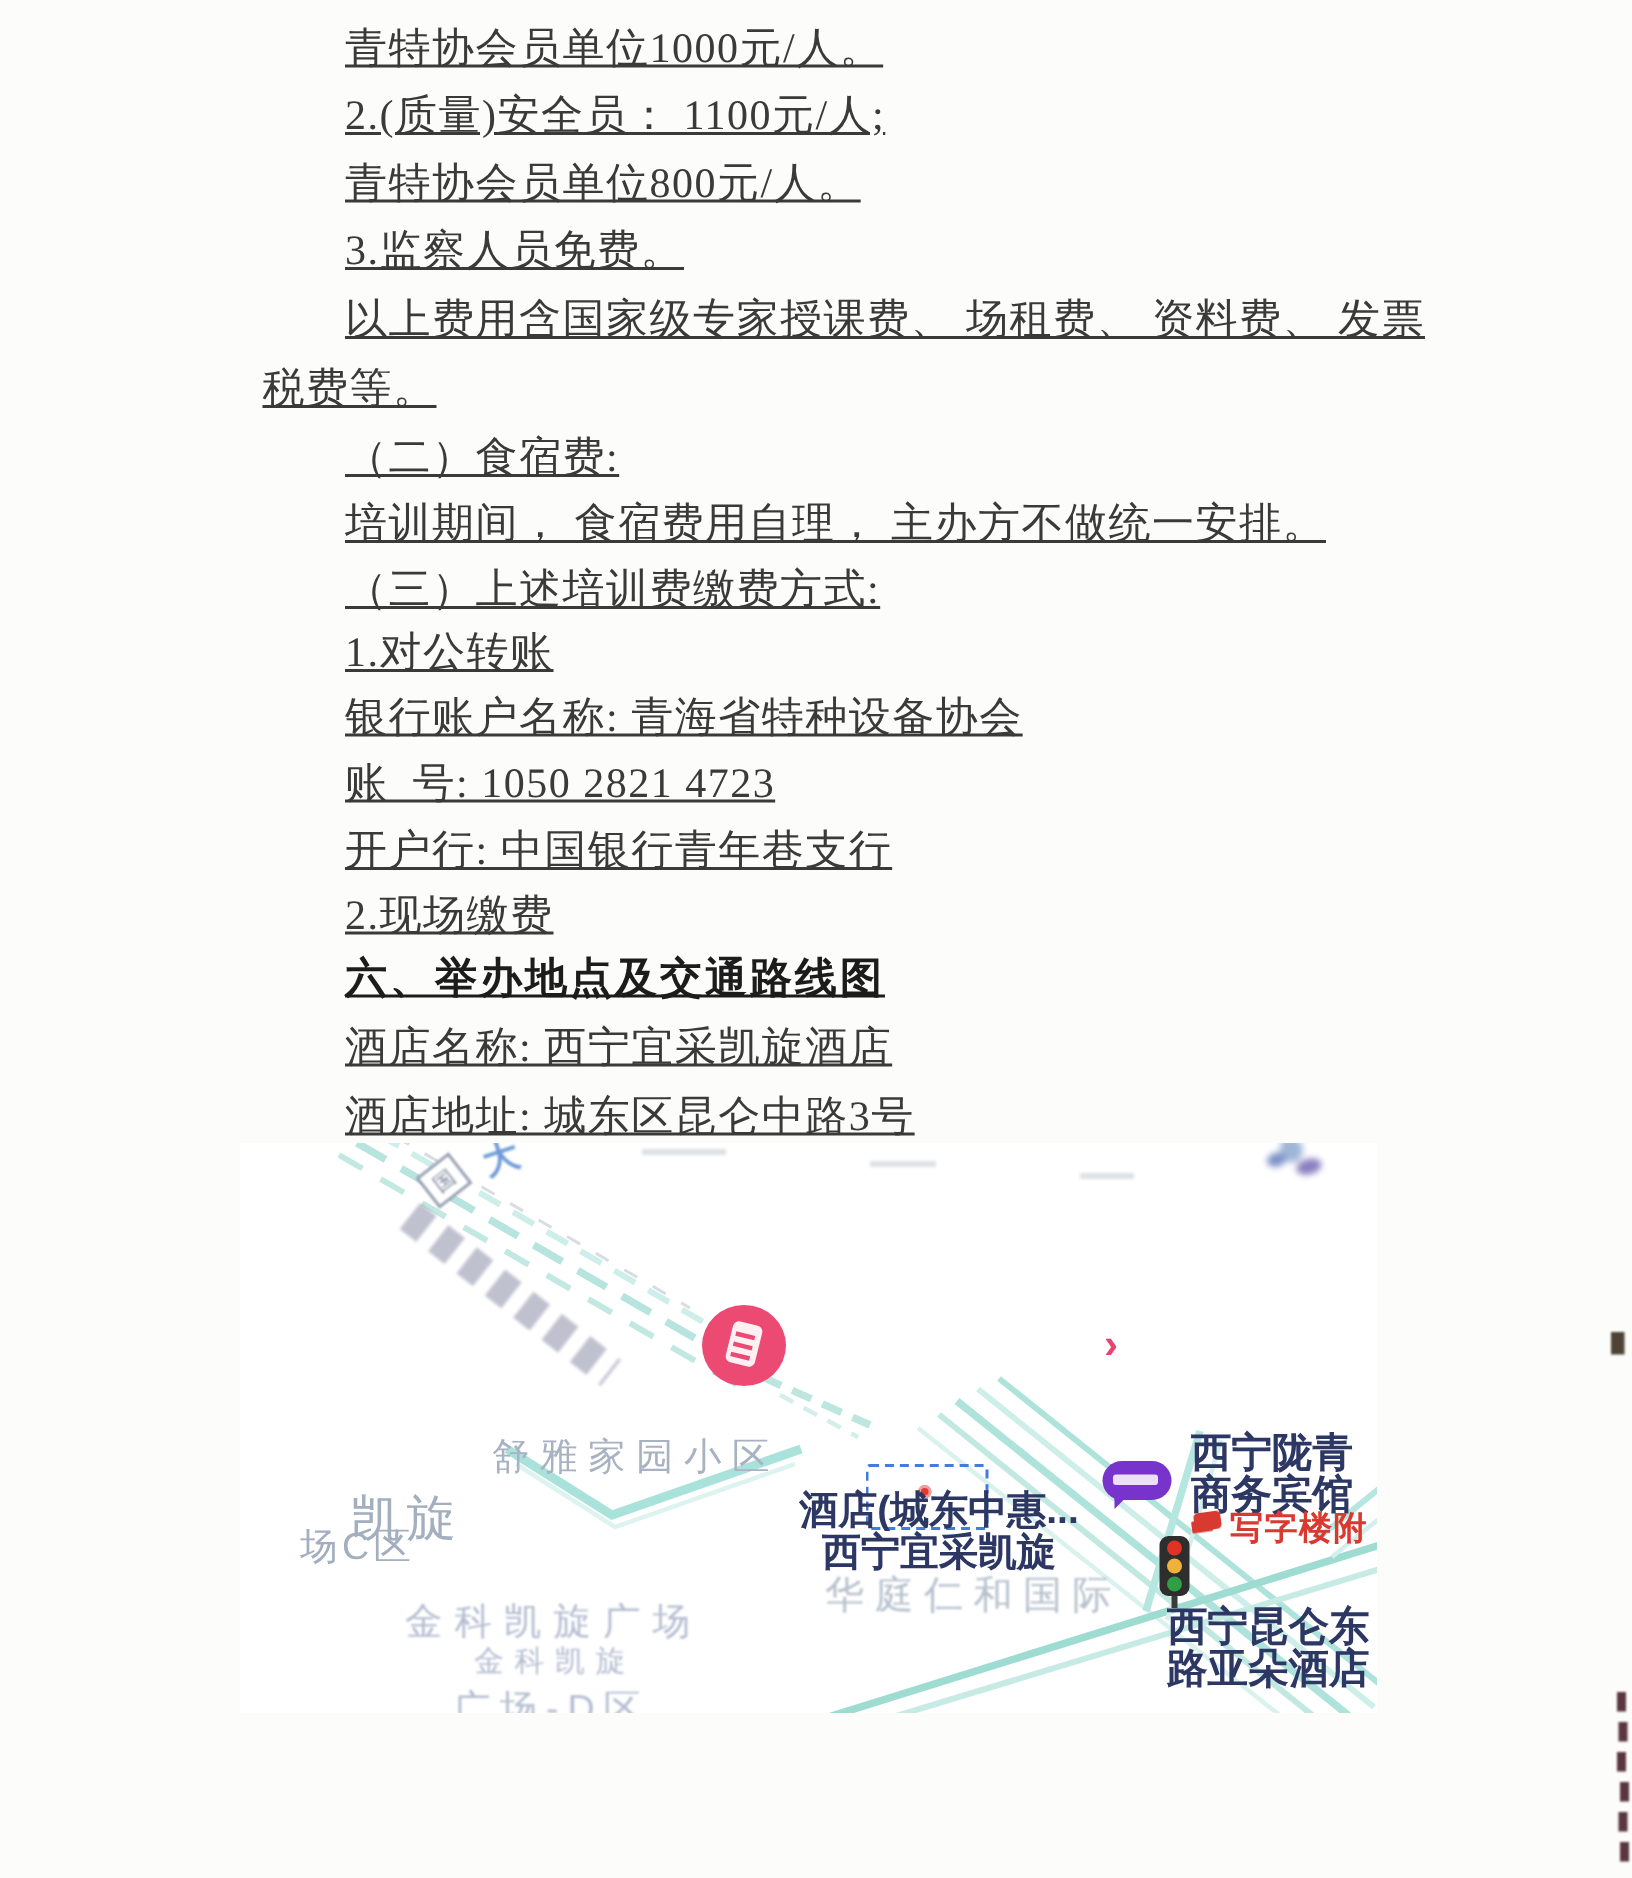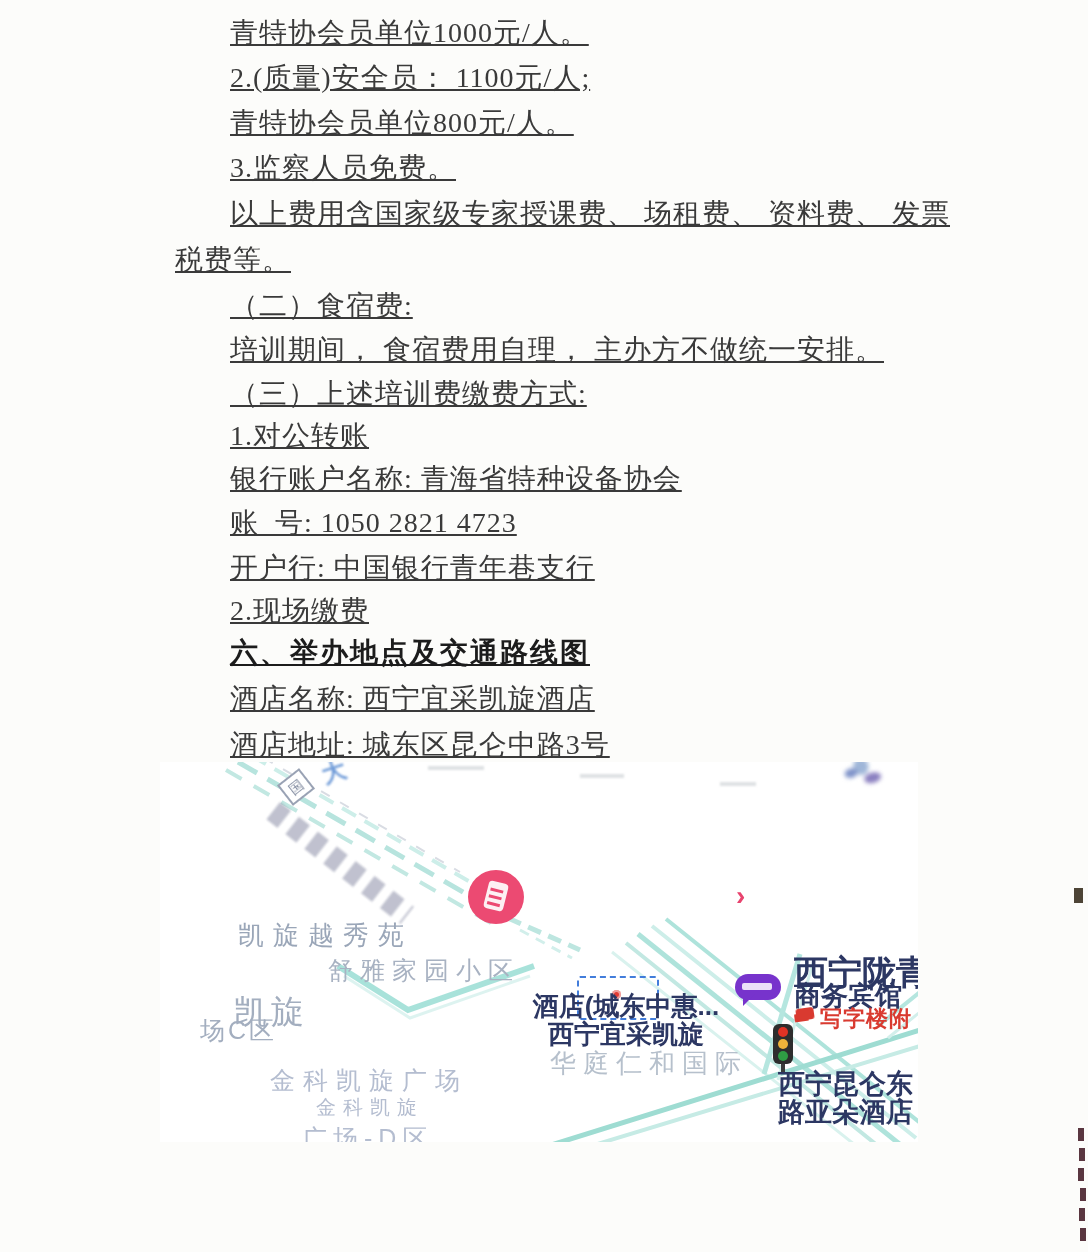--- a/index.html
+++ b/index.html
@@ -203,33 +203,32 @@
   <div class="cta-chevron">›</div>
 
 
   <div class="sel-box"></div>
   <div class="sel-dot"></div>
   <div class="hotel-label">
     <div>酒店(城东中惠...</div>
     <div>西宁宜采凯旋</div>
   </div>
 
-  <div class="maplabel lbl-gray" style="left:78px;top:156px;font-size:26px;letter-spacing:9px">凯旋越秀苑</div>
   <div class="maplabel lbl-gray" style="left:168px;top:192px;font-size:25px;letter-spacing:7px;color:#a8b2c2">舒雅家园小区</div>
   <div class="maplabel lbl-gray" style="left:74px;top:228px;font-size:33px;letter-spacing:4px;color:#a3aebf">凯旋</div>
   <div class="maplabel lbl-gray" style="left:40px;top:252px;font-size:25px;letter-spacing:3px;color:#a3aebf">场C区</div>
   <div class="maplabel lbl-faint" style="left:390px;top:284px;font-size:26px;letter-spacing:7px;color:#b6c0cc">华庭仁和国际</div>
   <div class="maplabel lbl-faint" style="left:110px;top:302px;font-size:25px;letter-spacing:8px">金科凯旋广场</div>
   <div class="maplabel lbl-faint" style="left:156px;top:332px;font-size:20px;letter-spacing:7px">金科凯旋</div>
   <div class="maplabel lbl-faint" style="left:142px;top:360px;font-size:25px;letter-spacing:6px">广场-D区</div>
 
   <div class="bubble">
       <div class="txt"></div>
     </div>
-  <div class="maplabel lbl-navy" style="left:634px;top:188px;font-size:34px;filter:blur(.4px)">西宁陇青</div>
+  <div class="maplabel lbl-navy" style="left:634px;top:188px;font-size:27px;filter:blur(.4px)">西宁陇青</div>
   <div class="maplabel lbl-navy" style="left:634px;top:216px;font-size:27px;filter:blur(.4px)">商务宾馆</div>
   <div class="office-icon"></div>
   <div class="office-note">写字楼附</div>
   <div class="tlight">
       <i class="r"></i>
       <i class="y"></i>
       <i class="g"></i>
     </div>
   <div class="maplabel lbl-navy" style="left:618px;top:304px;font-size:27px;filter:blur(.4px)">西宁昆仑东</div>
   <div class="maplabel lbl-navy" style="left:618px;top:332px;font-size:27px;filter:blur(.4px)">路亚朵酒店</div>

